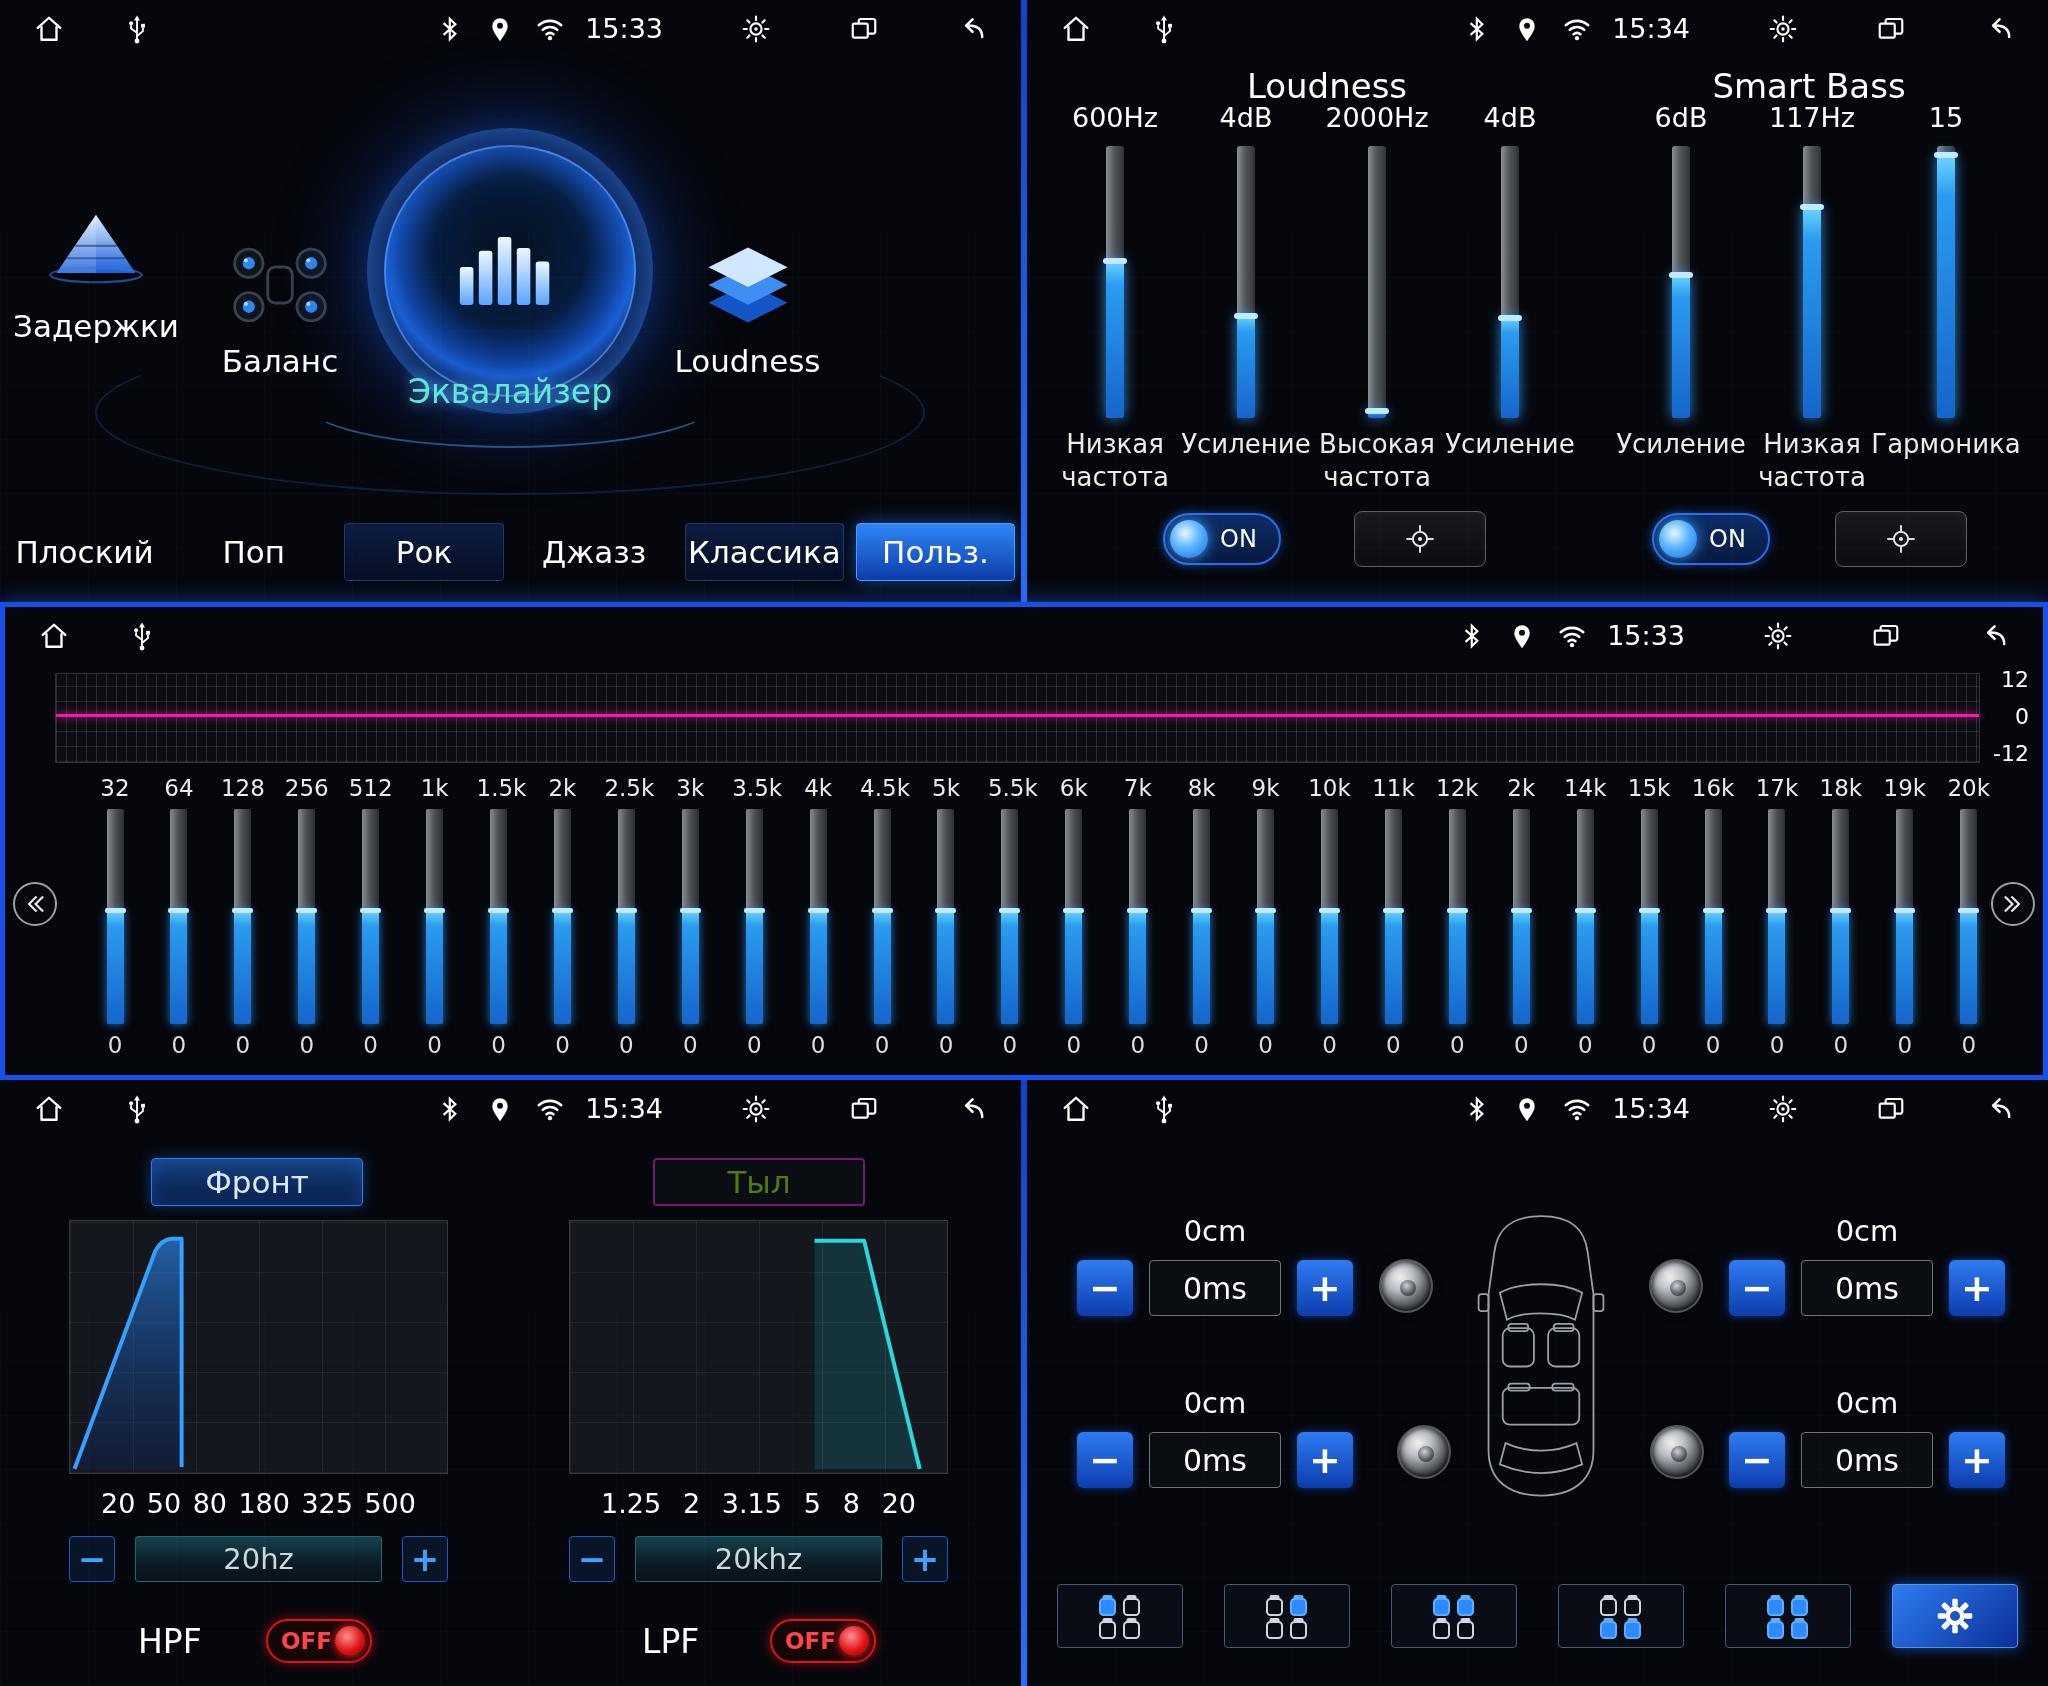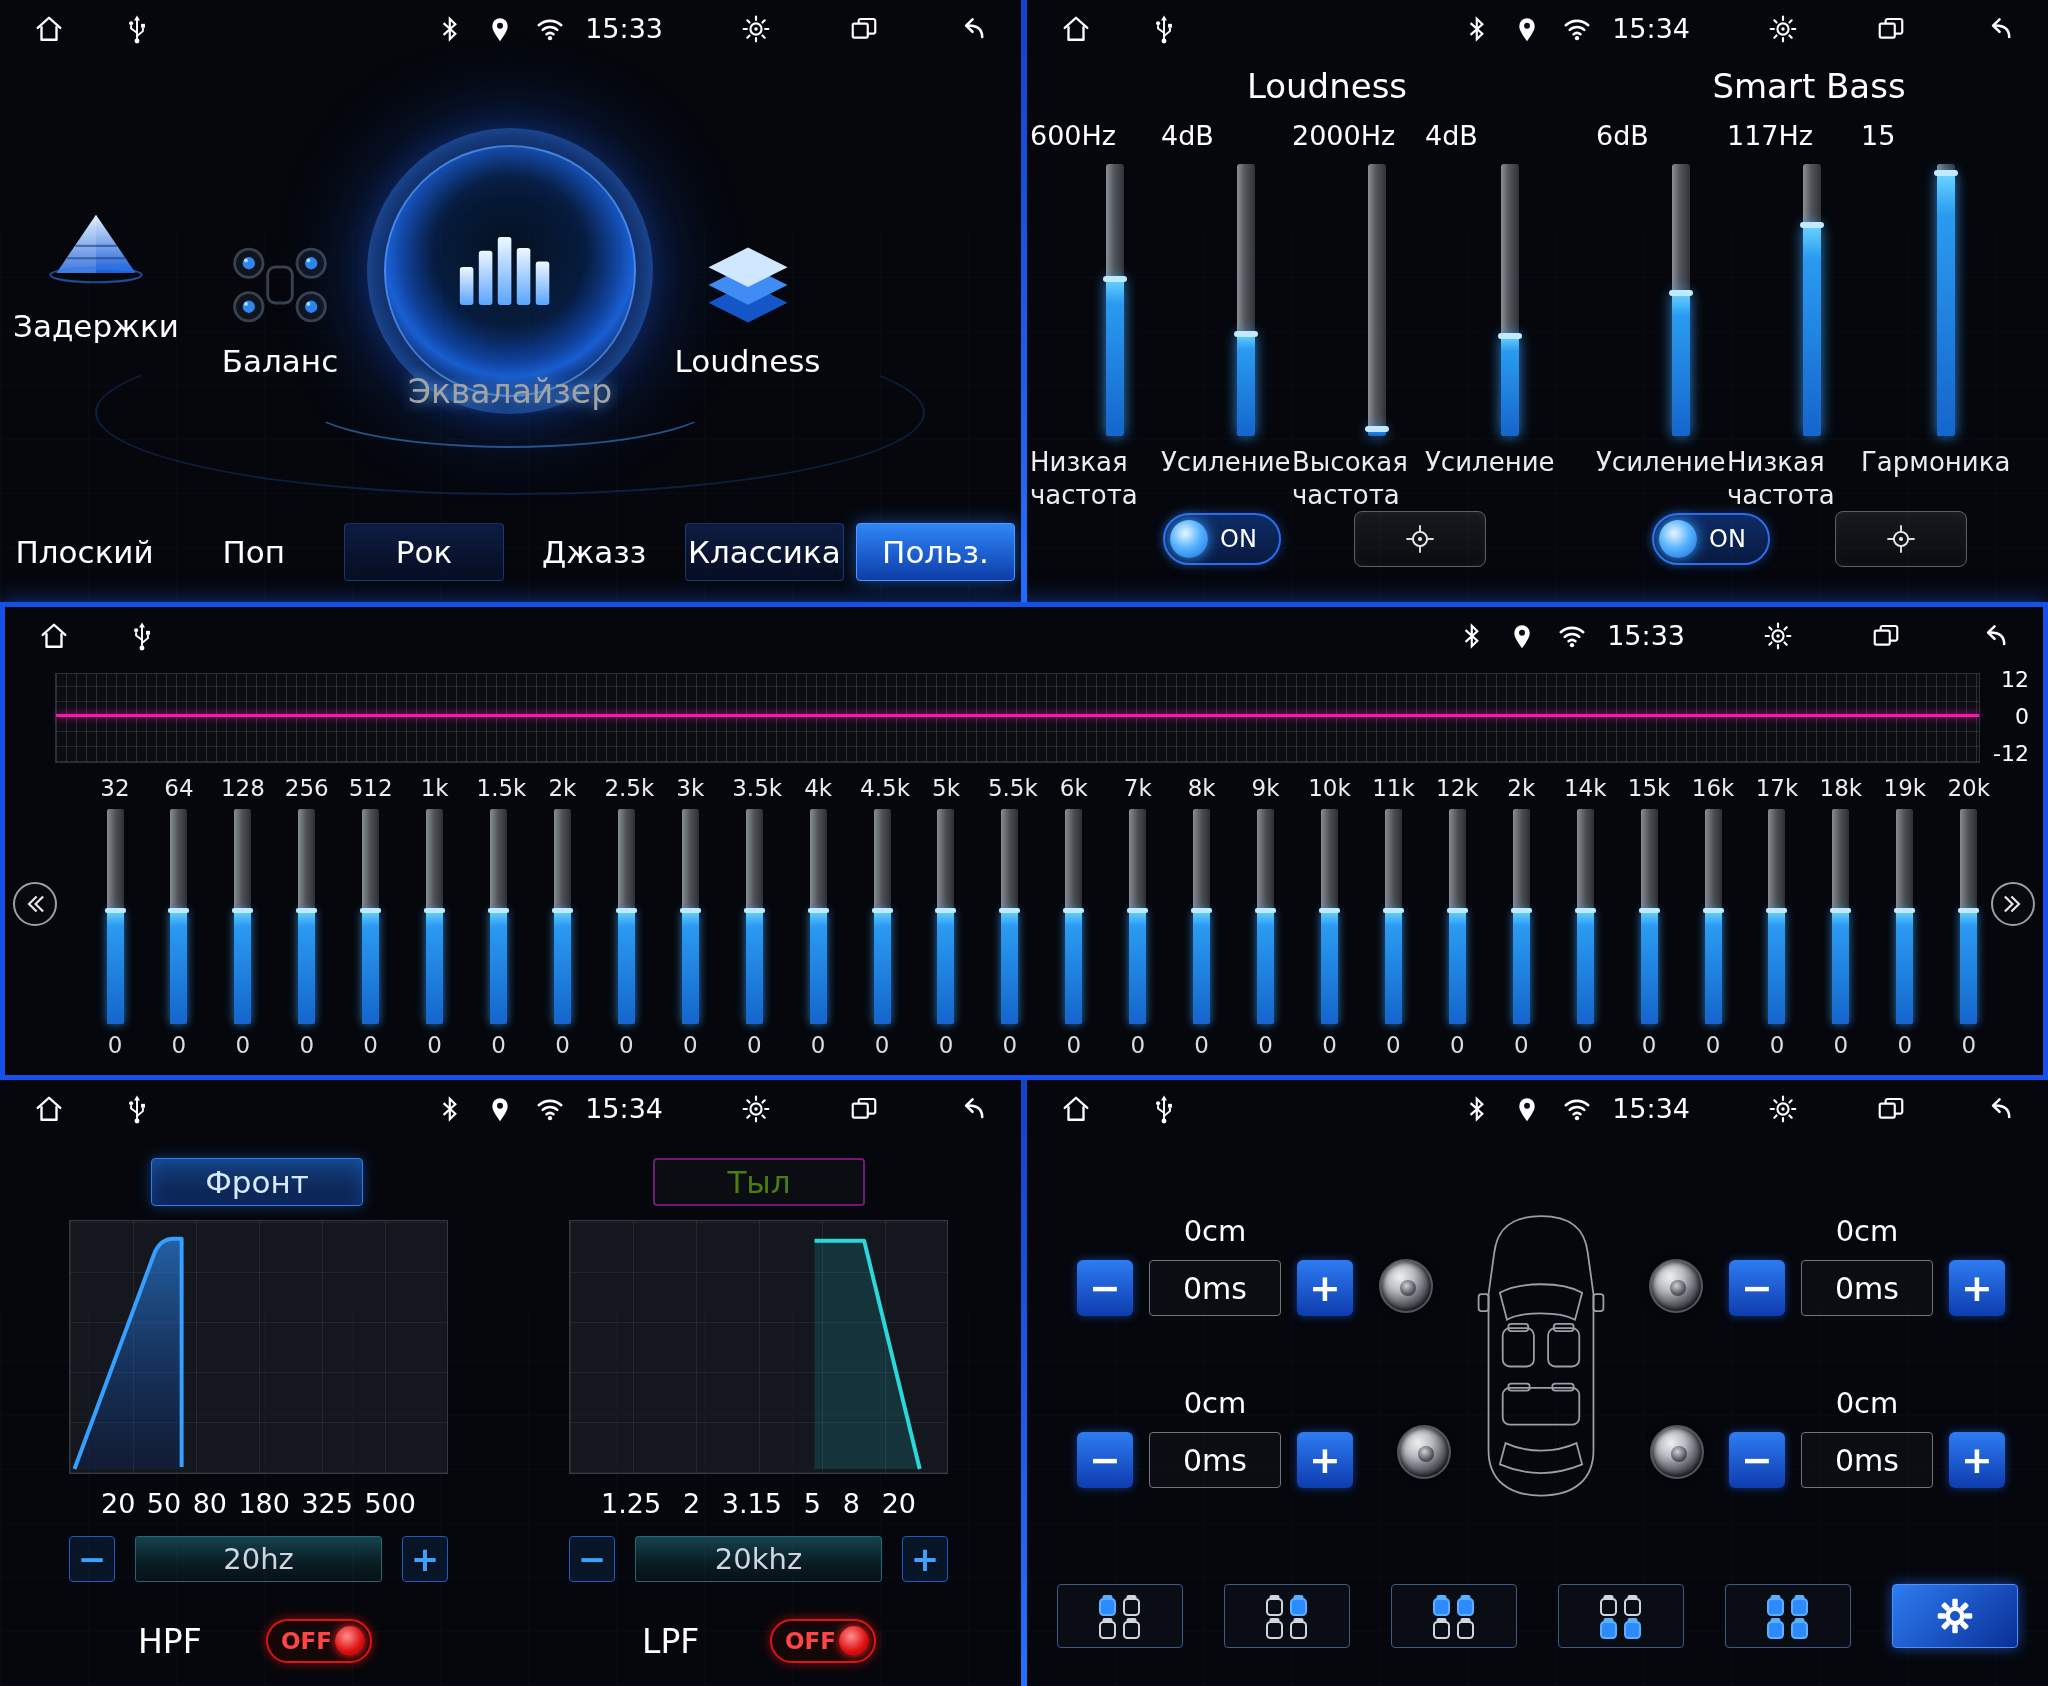--- a/index.html
+++ b/index.html
@@ -36,32 +36,32 @@
   .ci-4{left:838px;top:200px;width:180px}
   .ci-icon{width:104px;height:100px}
   .ci-label{font-size:31px;color:#fff;margin-top:4px}
   .ring-outer{width:286px;height:286px;margin:0 auto;border-radius:50%;display:flex;align-items:center;justify-content:center;
     background:radial-gradient(circle,rgba(30,90,200,0) 55%,rgba(50,130,255,.5) 71%,rgba(20,60,160,.25) 77%,transparent 80%);
     box-shadow:0 0 90px rgba(30,100,255,.45)}
   .big-circle{width:252px;height:252px;border-radius:50%;display:flex;align-items:center;justify-content:center;
     background:radial-gradient(circle at 50% 42%,#04101f 0%,#071c3e 40%,#0f3f96 58%,#1659c8 66%,#0a2050 74%,#051028 100%);
     border:2px solid rgba(90,160,255,.7);
     box-shadow:inset 0 0 46px rgba(40,120,255,.55),0 0 40px rgba(30,100,255,.5)}
-  .ci-label-big{position:absolute;left:0;right:0;top:240px;font-size:33px;color:#a3a3a3;text-shadow:0 0 14px rgba(90,170,255,.9)}
+  .ci-label-big{position:absolute;left:0;right:0;top:240px;font-size:33px;color:#5eead4;text-shadow:0 0 14px rgba(90,170,255,.9)}
   .swoosh{position:absolute;left:95px;top:330px;width:830px;height:165px;border:2px solid rgba(40,120,255,.22);border-radius:50%;border-top-color:transparent;pointer-events:none}
   .swoosh2{position:absolute;left:300px;top:352px;width:420px;height:96px;border:2px solid transparent;border-bottom-color:rgba(70,160,255,.5);border-radius:50%;pointer-events:none}
   .preset-row{position:absolute;left:0;right:0;top:520px;height:64px;display:flex;z-index:2}
   .preset{flex:1;margin:3px 6px;display:flex;align-items:center;justify-content:center;font-size:31px;color:#fff;border-radius:4px;cursor:pointer}
   .p-box{background:linear-gradient(180deg,rgba(18,45,110,.55),rgba(8,20,50,.6));border:1px solid rgba(60,120,220,.35)}
   .p-sel{background:linear-gradient(180deg,#2f86f8,#0d3da8);border:1px solid #4a9aff;box-shadow:0 0 18px rgba(40,120,255,.55)}
   
   .sec-title{position:absolute;top:66px;width:280px;text-align:center;font-size:34px;color:#fff}
   .t-loudness{left:160px}
   .t-bass{left:642px}
-  .vslider{position:absolute;top:120px;width:170px;text-align:left}
+  .vslider{position:absolute;top:102px;width:170px;text-align:center}
   .vs-val{font-size:27px;color:#fff;height:36px}
   .vs-track{position:relative;width:18px;height:272px;margin:8px auto 10px;border-radius:3px;
     background:linear-gradient(90deg,#8a8f96,#53575d 45%,#2f3237)}
   .vs-fill{position:absolute;bottom:0;left:0;right:0;border-radius:3px;
     background:linear-gradient(180deg,#6fd6ff 0%,#2a9bf0 16%,#1565cc 100%);
     box-shadow:0 0 14px rgba(60,160,255,.8)}
   .vs-fill::before{content:"";position:absolute;top:-2px;left:-3px;right:-3px;height:6px;background:#bfeaff;border-radius:3px}
   .vs-label{font-size:26px;color:#ececec;line-height:1.25}
   .toggle-on{position:absolute;top:513px;width:118px;height:52px;border-radius:26px;display:flex;align-items:center;cursor:pointer;
     background:linear-gradient(180deg,#0d2c66,#081a40);border:2px solid #2a6cf0;box-shadow:0 0 12px rgba(40,110,255,.4)}

